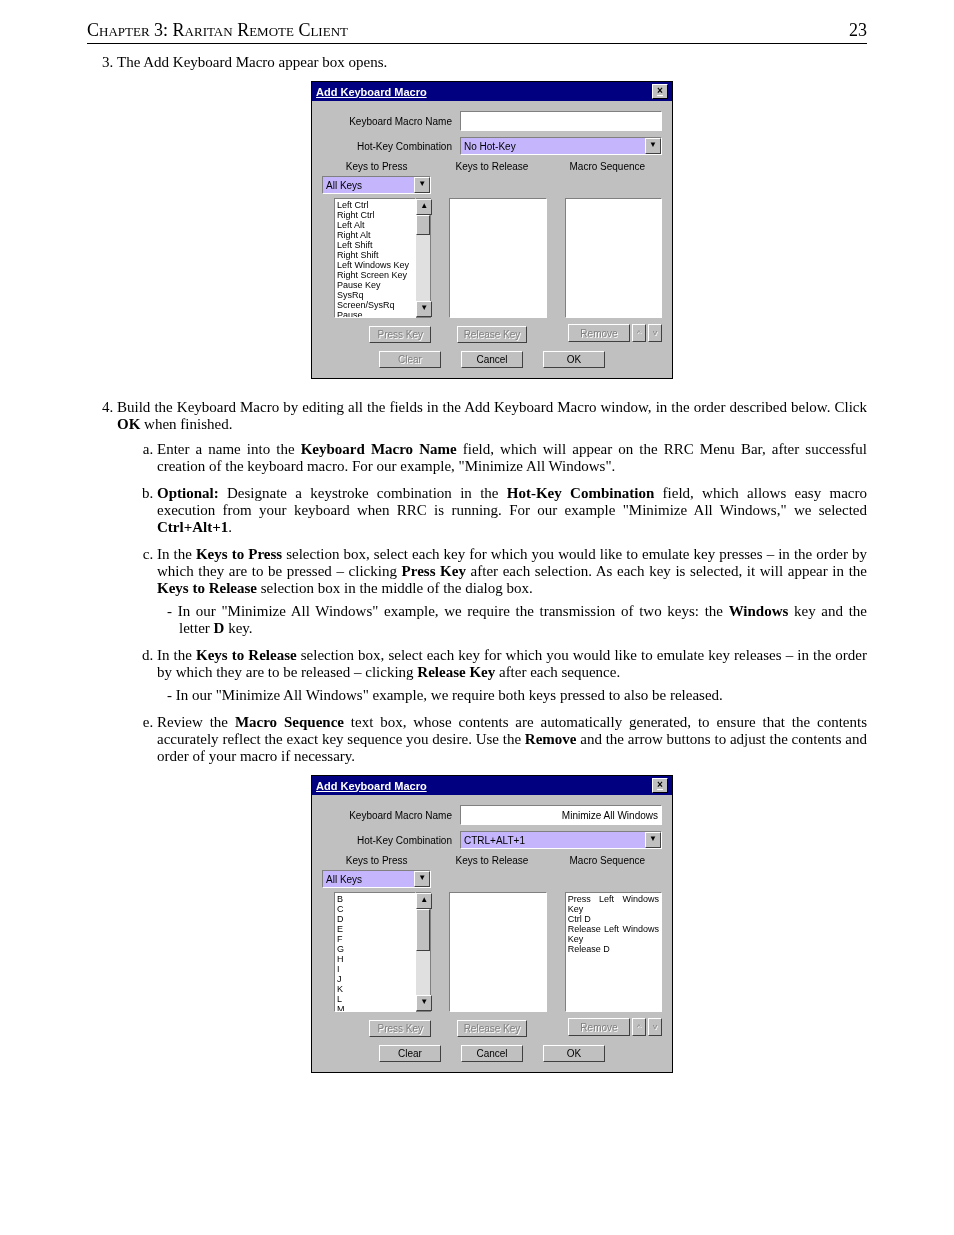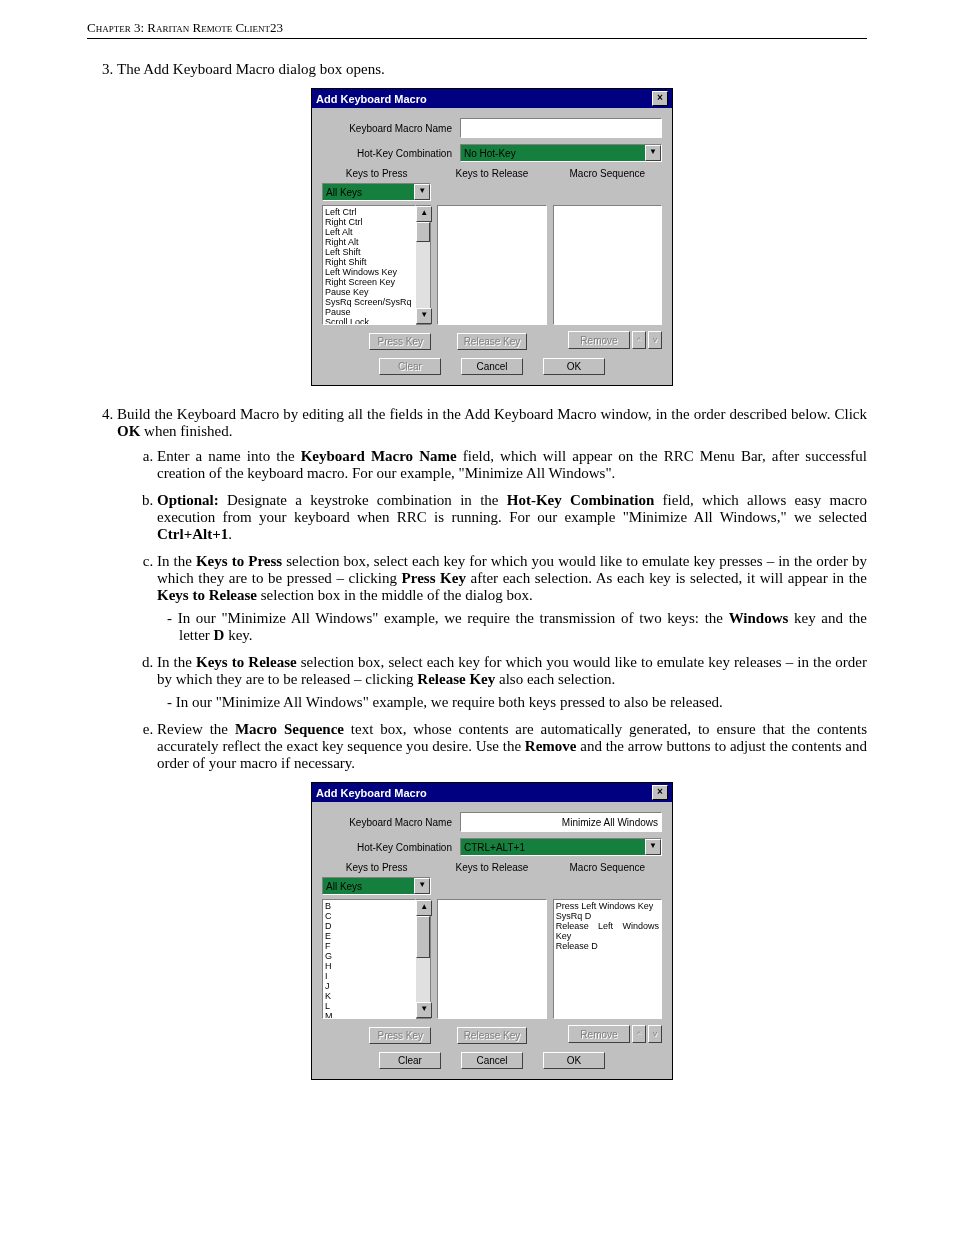--- a/index.html
+++ b/index.html
@@ -10,25 +10,26 @@
     margin: 0;
     padding: 0;
   }
   .page {
     width: 780px;
     margin: 0 auto;
     padding: 20px 0 80px 0;
   }
   .header-line {
     display: flex;
+    justify-content: space-between;
     font-variant: small-caps;
-    font-size: 13px;
+    font-size: 18px;
     border-bottom: 1px solid #000;
     padding-bottom: 2px;
-    margin-bottom: 22px;
+    margin-bottom: 10px;
   }
   ol.top { margin: 0 0 0 30px; padding: 0; }
   ol.top > li { margin-bottom: 14px; text-align: justify; }
   ol.alpha { list-style-type: lower-alpha; margin: 8px 0 0 40px; padding: 0; }
   ol.alpha > li { margin-bottom: 10px; text-align: justify; }
   .dash { margin-left: 22px; text-indent: -12px; margin-top: 6px; text-align: justify; }
   .dash::before { content: "- "; }
   .b { font-weight: bold; }
   .dlg-wrap { display: flex; justify-content: center; margin: 10px 0 20px 0; }
 
@@ -42,20 +43,21 @@
   }
   .dlg .titlebar {
     background: #000080;
     color: #fff;
     font-weight: bold;
     padding: 2px 4px;
     display: flex;
     justify-content: space-between;
     align-items: center;
     font-size: 11px;
+    text-decoration: underline;
   }
   .dlg .closebox {
     width: 14px; height: 13px;
     background: #c0c0c0;
     border: 1px solid #fff;
     border-right-color: #000; border-bottom-color: #000;
     color: #000; font-size: 10px; line-height: 11px;
     text-align: center;
   }
   .dlg .body { padding: 10px; }
@@ -63,21 +65,21 @@
   .lbl { width: 130px; text-align: right; padding-right: 8px; }
   .txt {
     flex: 1;
     background: #fff;
     border: 1px solid #808080;
     border-right-color: #fff; border-bottom-color: #fff;
     height: 16px; padding: 1px 3px;
     font-family: inherit; font-size: 10px; text-align: right;
   }
   .combo {
-    background: #15803d;
+    background: #c4b5fd;
     border: 1px solid #808080;
     border-right-color: #fff; border-bottom-color: #fff;
     height: 16px;
     display: flex; align-items: center;
     font-size: 10px;
   }
   .combo .val { flex: 1; padding: 0 3px; }
   .combo .arrow-btn, .scrollbar .sbbtn {
     width: 14px; height: 14px;
     background: #c0c0c0;
@@ -91,20 +93,21 @@
   .listwrap { display: flex; height: 120px; }
   .listbox {
     flex: 1;
     background: #fff;
     border: 1px solid #808080;
     border-right-color: #fff; border-bottom-color: #fff;
     padding: 1px 2px;
     font-size: 9px;
     line-height: 10px;
     overflow: hidden;
+    margin-left: 12px;
   }
   .scrollbar {
     width: 14px; background: #e0e0e0;
     border: 1px solid #808080; border-left: none;
     display: flex; flex-direction: column;
   }
   .scrollbar .thumb {
     background: #c0c0c0;
     border: 1px solid #fff;
     border-right-color: #404040; border-bottom-color: #404040;
@@ -126,21 +129,21 @@
 <body>
 
 <div class="page">
   <div class="header-line">
     <span>Chapter 3: Raritan Remote Client</span>
     <span>23</span>
   </div>
 
   <ol class="top" start="3">
     <li>
-      <span>The Add Keyboard Macro dialog box opens.</span>
+      <span>The Add Keyboard Macro appear box opens.</span>
 
       
       <div class="dlg-wrap">
         <div class="dlg">
           <div class="titlebar">
             <span>Add Keyboard Macro</span>
             <span class="closebox">×</span>
           </div>
           <div class="body">
             <div class="row">
@@ -234,21 +237,21 @@
         <li>
           <span class="b">Optional:</span><span> Designate a keystroke combination in the </span><span class="b">Hot-Key Combination</span><span> field, which allows easy macro execution from your keyboard when RRC is running. For our example "Minimize All Windows," we selected </span><span class="b">Ctrl+Alt+1</span><span>.</span>
         </li>
         <li>
           <span>In the </span><span class="b">Keys to Press</span><span> selection box, select each key for which you would like to emulate key presses – in the order by which they are to be pressed – clicking </span><span class="b">Press Key</span><span> after each selection. As each key is selected, it will appear in the </span><span class="b">Keys to Release</span><span> selection box in the middle of the dialog box.</span>
           <div class="dash">
             <span>In our "Minimize All Windows" example, we require the transmission of two keys: the </span><span class="b">Windows</span><span> key and the letter </span><span class="b">D</span><span> key.</span>
           </div>
         </li>
         <li>
-          <span>In the </span><span class="b">Keys to Release</span><span> selection box, select each key for which you would like to emulate key releases – in the order by which they are to be released – clicking </span><span class="b">Release Key</span><span> also each selection.</span>
+          <span>In the </span><span class="b">Keys to Release</span><span> selection box, select each key for which you would like to emulate key releases – in the order by which they are to be released – clicking </span><span class="b">Release Key</span><span> after each sequence.</span>
           <div class="dash">In our "Minimize All Windows" example, we require both keys pressed to also be released.</div>
         </li>
         <li>
           <span>Review the </span><span class="b">Macro Sequence</span><span> text box, whose contents are automatically generated, to ensure that the contents accurately reflect the exact key sequence you desire. Use the </span><span class="b">Remove</span><span> and the arrow buttons to adjust the contents and order of your macro if necessary.</span>
         </li>
       </ol>
 
       
       <div class="dlg-wrap">
         <div class="dlg">
@@ -314,21 +317,21 @@
                   <button class="btn" disabled="">Release Key</button>
                 </div>
               </div>
 
               <div class="col">
                 <div class="coltitle">Macro Sequence</div>
                 <div style="height:18px;"></div>
                 <div class="listwrap" style="margin-top:4px;">
                   <div class="listbox" id="d2-seq">
                       <div>Press Left Windows Key</div>
-                      <div>SysRq D</div>
+                      <div>Ctrl D</div>
                       <div>Release Left Windows Key</div>
                       <div>Release D</div>
                     </div>
                 </div>
                 <div class="seqrow" style="margin-top:6px;">
                   <button class="btn" disabled="">Remove</button>
                   <button class="btn smallbtn" disabled="">^</button>
                   <button class="btn smallbtn" disabled="">v</button>
                 </div>
               </div>

